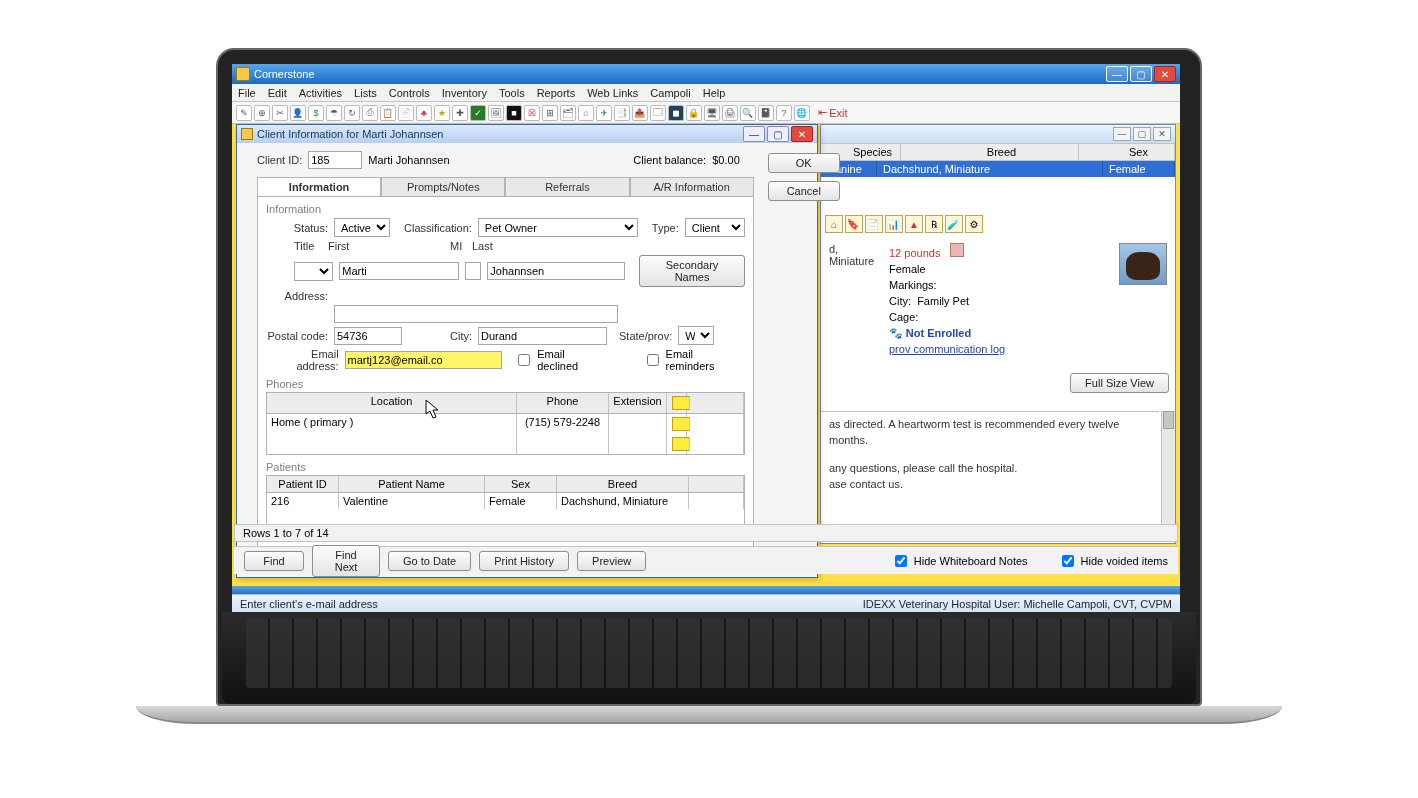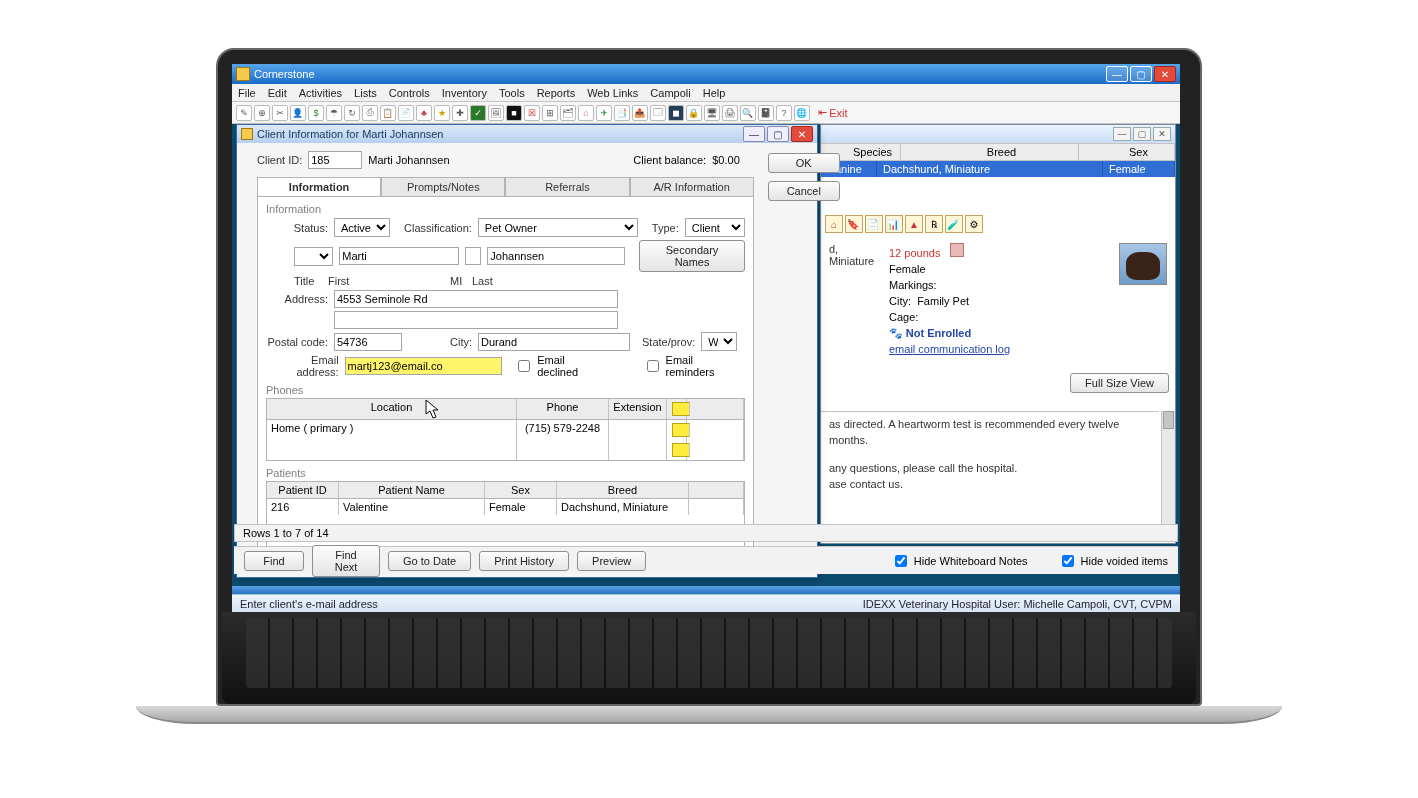--- a/index.html
+++ b/index.html
@@ -22,21 +22,21 @@
   }
   .screen-bezel {
     background: #222;
     border: 2px solid #666;
     border-radius: 18px 18px 4px 4px;
     padding: 14px 14px 0 14px;
   }
   .screen {
     width: 948px;
     height: 548px;
-    background: #0c4a6e;
+    background: #fde047;
     position: relative;
     overflow: hidden;
   }
   .keyboard {
     background: linear-gradient(#2b2b2b,#111);
     height: 92px;
     border-radius: 0 0 8px 8px;
     margin: 0 -10px;
     position: relative;
   }
@@ -135,21 +135,21 @@
   select{height:19px;}
   .fld-status{width:56px;}
   .fld-class{width:160px;}
   .fld-type{width:60px;}
   .fld-title{width:46px;}
   .fld-first{width:120px;}
   .fld-mi{width:16px;}
   .fld-last{width:138px;}
   .fld-addr{width:284px;}
   .fld-postal{width:68px;}
-  .fld-city{width:152px;}
+  .fld-city{width:129px;}
   .fld-state{width:36px;}
   .fld-email{width:158px;background:#fff66b !important;}
   .sec-btn{margin-left:8px;}
   .chk{display:flex;align-items:center;gap:4px;}
   .chk input{width:12px;height:12px;}
   
   .cursor{
     position:absolute; width:16px;height:20px;
     left:188px; top:274px;
     pointer-events:none;
@@ -278,21 +278,21 @@
           <div class="petinfo">
             <div>
               <span class="wt">12 pounds</span>
               &nbsp;&nbsp;<span style="display:inline-block;width:14px;height:14px;background:#e9b9b9;border:1px solid #b76;"></span>
             </div>
             <div>Female</div>
             <div>Markings:</div>
             <div><span>City:</span>&nbsp;&nbsp;<span>Family Pet</span></div>
             <div>Cage:</div>
             <div><span style="color:#c7832b;">🐾</span> <span class="paw">Not Enrolled</span></div>
-            <div><a>email communication log</a></div>
+            <div><a>prov communication log</a></div>
           </div>
           <div class="petimg"></div>
         </div>
         <button class="btn fullsize">Full Size View</button>
         <div class="longtext">
           <div>as directed.  A heartworm test is recommended every twelve months.</div>
           <div style="height:12px;"></div>
           <div>any questions, please call the hospital.</div>
           <div>ase contact us.</div>
         </div>
@@ -330,37 +330,36 @@
               <div class="grp">
                 <div class="legend">Information</div>
                 <div class="line">
                   <label>Status:</label>
                   <select class="fld-status"><option>Active</option></select>
                   <label style="min-width:auto;margin-left:8px;">Classification:</label>
                   <select class="fld-class"><option>Pet Owner</option></select>
                   <label style="min-width:auto;margin-left:8px;">Type:</label>
                   <select class="fld-type"><option>Client</option></select>
                 </div>
+                <div class="line" style="gap:0;">
+                  <label style="min-width:62px;text-align:left;padding-left:28px;">Title</label>
+                  <label style="min-width:122px;text-align:left;">First</label>
+                  <label style="min-width:22px;text-align:left;">MI</label>
+                  <label style="min-width:80px;text-align:left;">Last</label>
+                </div>
                 <div class="line">
                   <label style="min-width:22px;"></label>
                   <select class="fld-title"><option></option></select>
                   <input class="fld-first" type="text" value="Marti" style="">
                   <input class="fld-mi" type="text" value="" style="">
                   <input class="fld-last" type="text" value="Johannsen" style="">
                   <button class="btn sec-btn">Secondary Names</button>
                 </div>
-                <div class="line" style="gap:0;">
-                  <label style="min-width:62px;text-align:left;padding-left:28px;">Title</label>
-                  <label style="min-width:122px;text-align:left;">First</label>
-                  <label style="min-width:22px;text-align:left;">MI</label>
-                  <label style="min-width:80px;text-align:left;">Last</label>
-                </div>
                 <div class="line">
                   <label>Address:</label>
-                  <input class="fld-addr" type="text" value="4553 Seminole Rd" style="">
                 </div>
                 <div class="line">
                   <label></label>
                   <input class="fld-addr" type="text" value="" style="">
                 </div>
                 <div class="line">
                   <label>Postal code:</label>
                   <input class="fld-postal" type="text" value="54736" style="">
                   <label style="min-width:auto;margin-left:42px;">City:</label>
                   <input class="fld-city" type="text" value="Durand" style="">

